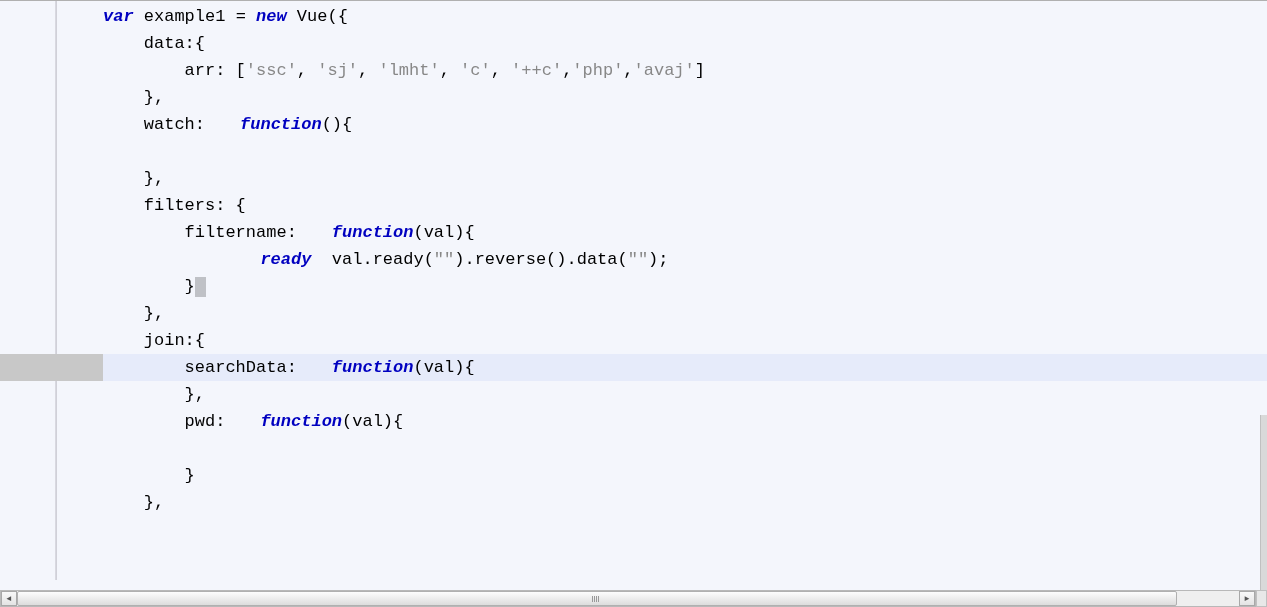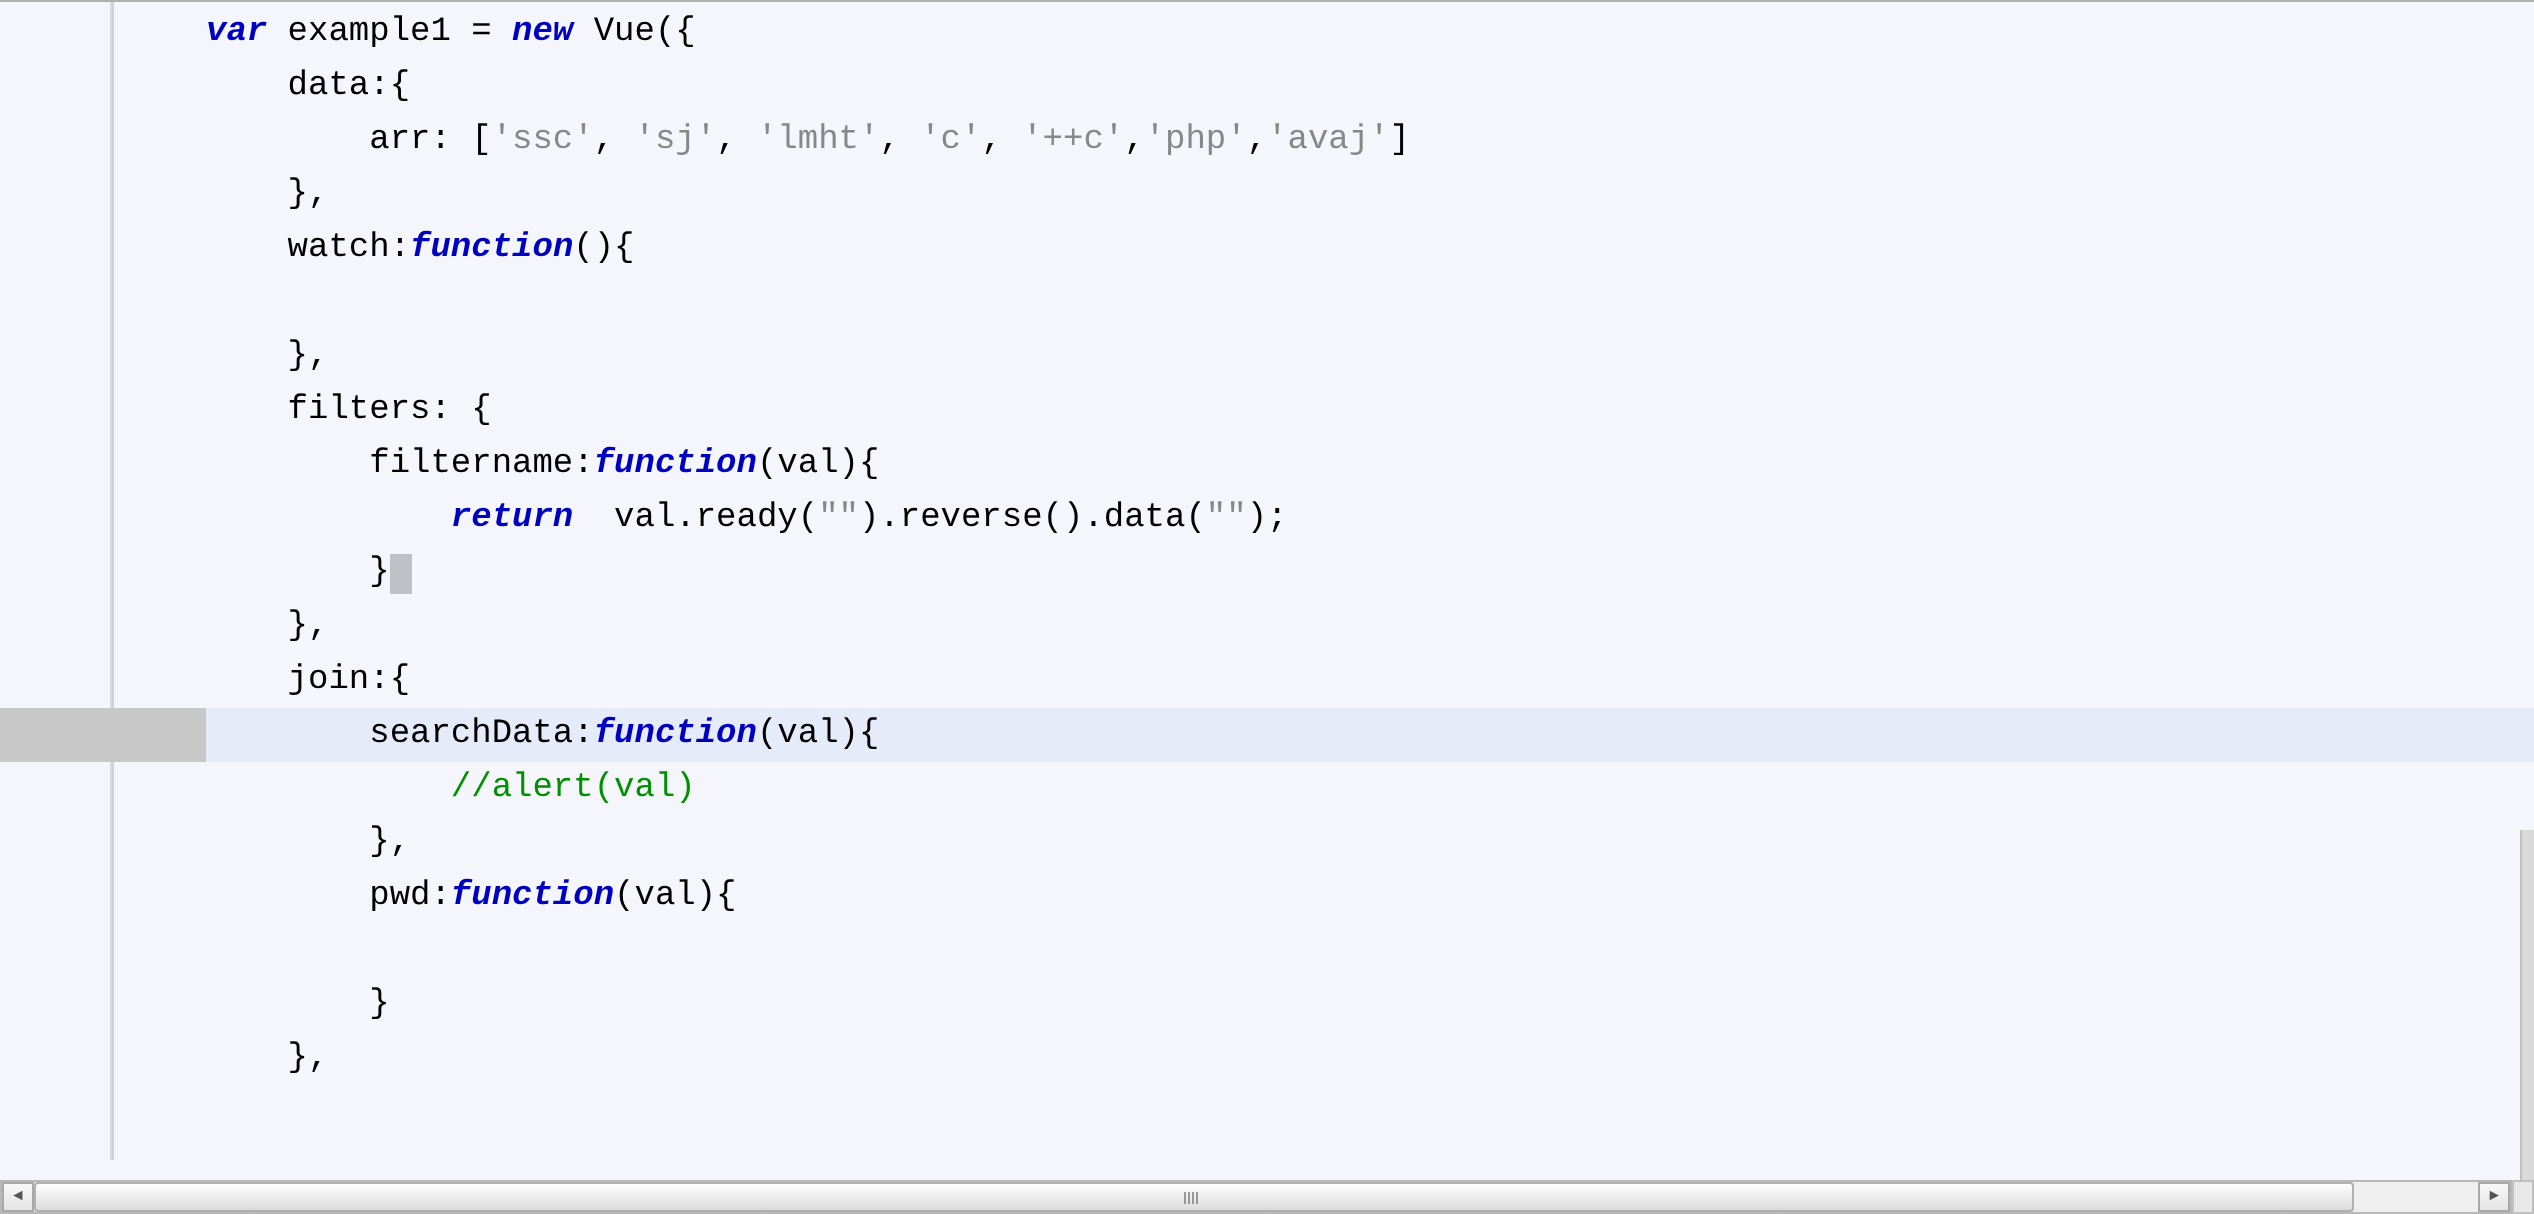--- a/index.html
+++ b/index.html
@@ -63,21 +63,21 @@
   .mod-bar {
     position: absolute;
     left: 0;
     width: 103px;
     height: 27px;
     background: #c8c8c8;
     z-index: 1;
   }
   .code-line span, .code-line { position: relative; z-index: 2; }
   .kw-blue { color: #0000c0; font-weight: bold; font-style: italic; }
-  .kw-func { color: #0000c0; font-weight: bold; font-style: italic; }
+  .kw-func { color: #0000c0; font-weight: bold; font-style: italic; margin-left: 35px; }
   .kw-new { color: #0000c0; font-weight: bold; font-style: italic; }
   .str { color: #888888; }
   .comment { color: #009000; }
   .plain { color: #000000; }
   .cursor-mark {
     display: inline-block;
     width: 11px;
     height: 20px;
     background: #bfc1c6;
     vertical-align: text-top;
@@ -166,28 +166,27 @@
   <div class="code-area" id="code-area">
       <div class="code-line"><span class="kw-blue">var</span><span class="plain"> example1 = </span><span class="kw-new">new</span><span class="plain"> Vue({</span></div>
       <div class="code-line"><span class="plain">    data:{</span></div>
       <div class="code-line"><span class="plain">        arr: [</span><span class="str">'ssc'</span><span class="plain">, </span><span class="str">'sj'</span><span class="plain">, </span><span class="str">'lmht'</span><span class="plain">, </span><span class="str">'c'</span><span class="plain">, </span><span class="str">'++c'</span><span class="plain">,</span><span class="str">'php'</span><span class="plain">,</span><span class="str">'avaj'</span><span class="plain">]</span></div>
       <div class="code-line"><span class="plain">    },</span></div>
       <div class="code-line"><span class="plain">    watch:</span><span class="kw-func">function</span><span class="plain">(){</span></div>
       <div class="code-line"><span class="plain"></span></div>
       <div class="code-line"><span class="plain">    },</span></div>
       <div class="code-line"><span class="plain">    filters: {</span></div>
       <div class="code-line"><span class="plain">        filtername:</span><span class="kw-func">function</span><span class="plain">(val){</span></div>
-      <div class="code-line"><span class="plain">            </span><span class="kw-func">return</span><span class="plain">  val.ready(</span><span class="str">""</span><span class="plain">).reverse().data(</span><span class="str">""</span><span class="plain">);</span></div>
+      <div class="code-line"><span class="plain">            </span><span class="kw-func">ready</span><span class="plain">  val.ready(</span><span class="str">""</span><span class="plain">).reverse().data(</span><span class="str">""</span><span class="plain">);</span></div>
       <div class="code-line"><span class="plain">        }</span><span class="cursor-mark"></span></div>
       <div class="highlight-line" style="top: 353px; left: -103px;"></div>
       <div class="mod-bar" style="top: 353px; left: -103px;"></div>
       <div class="code-line"><span class="plain">    },</span></div>
       <div class="code-line"><span class="plain">    join:{</span></div>
       <div class="code-line"><span class="plain">        searchData:</span><span class="kw-func">function</span><span class="plain">(val){</span></div>
-      <div class="code-line"><span class="plain">            </span><span class="comment">//alert(val)</span></div>
       <div class="code-line"><span class="plain">        },</span></div>
       <div class="code-line"><span class="plain">        pwd:</span><span class="kw-func">function</span><span class="plain">(val){</span></div>
       <div class="code-line"><span class="plain"></span></div>
       <div class="code-line"><span class="plain">        }</span></div>
       <div class="code-line"><span class="plain">    },</span></div>
     </div>
 </div>
 
 <div class="vscroll-stub"></div>
 

